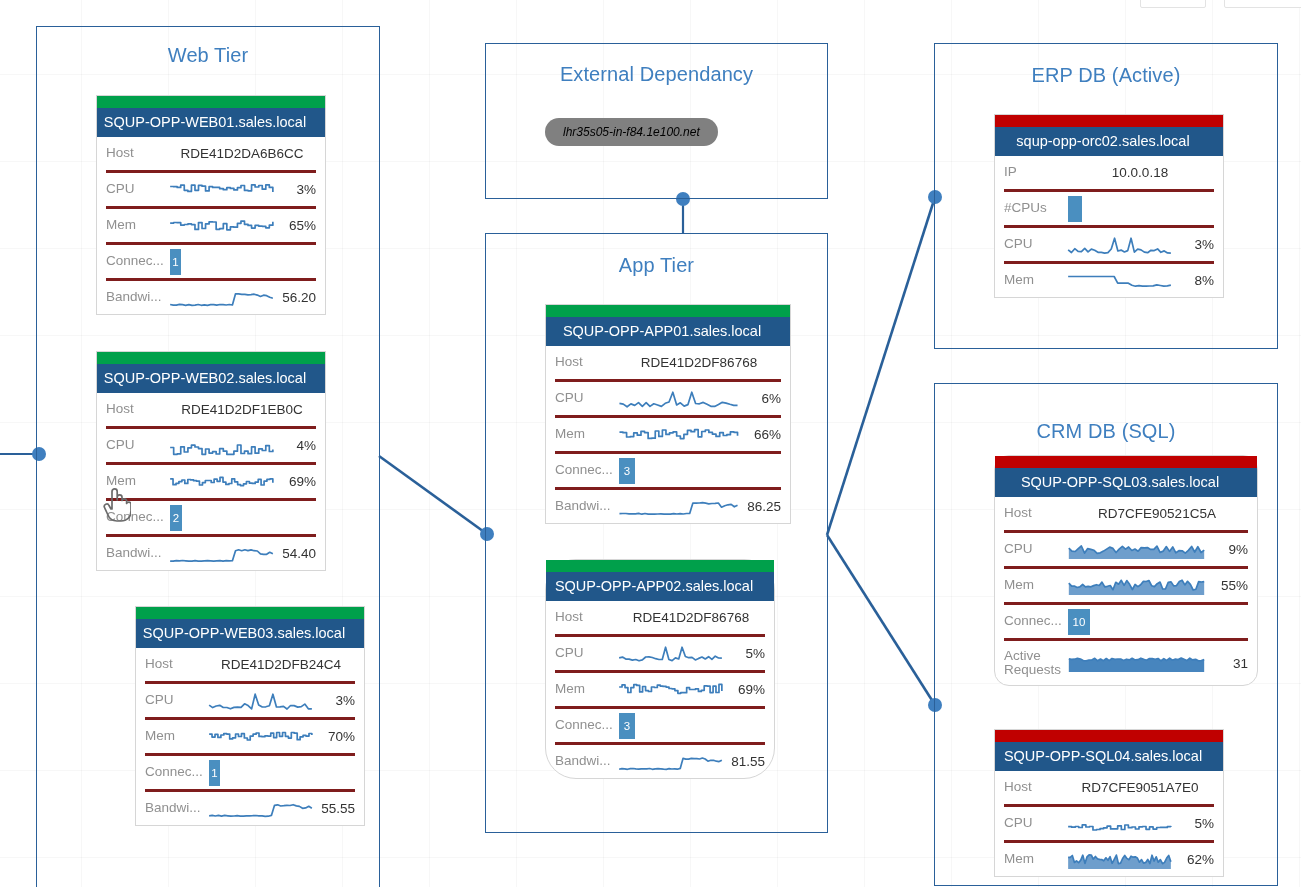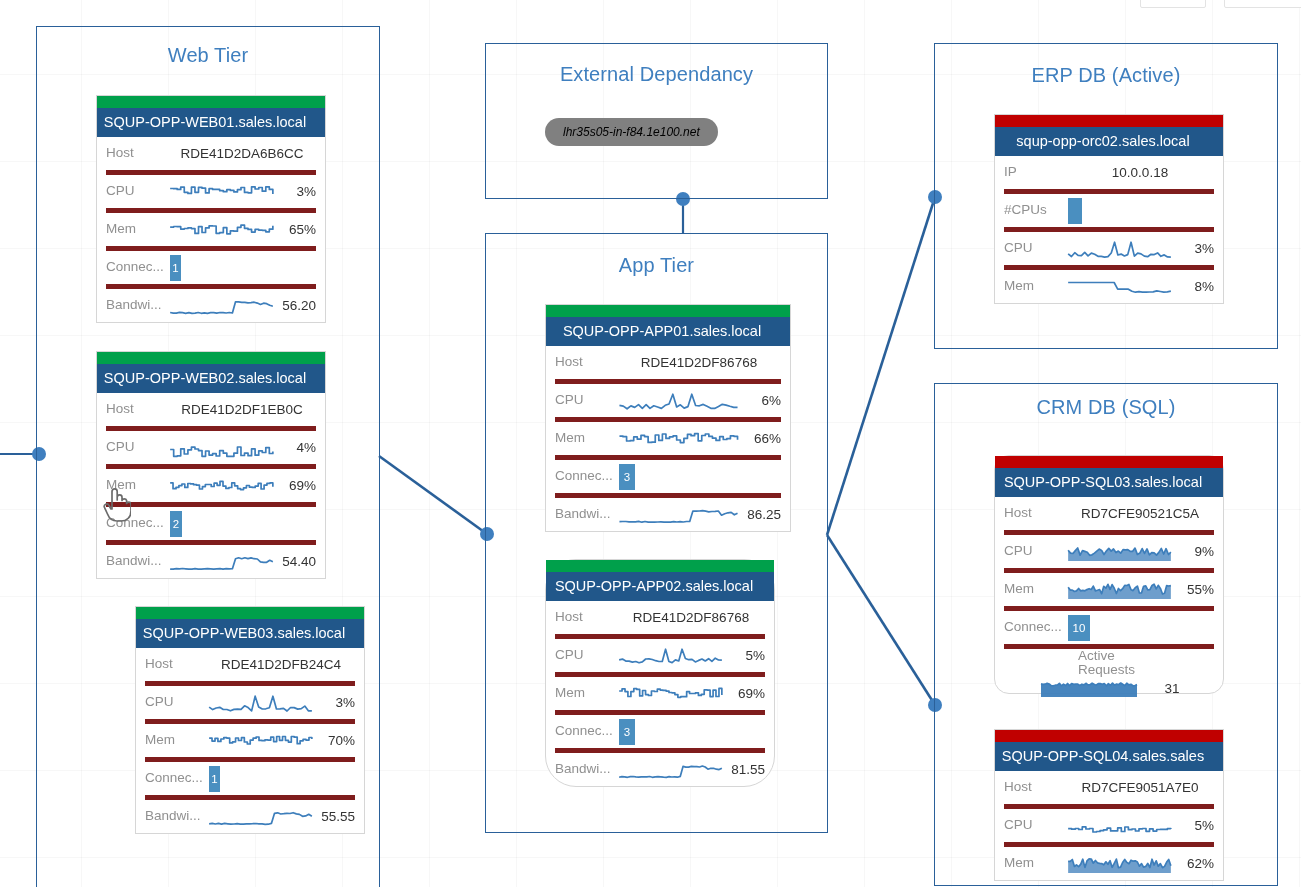--- a/index.html
+++ b/index.html
@@ -76,25 +76,25 @@
     white-space: nowrap;
     overflow: hidden;
   }
   .card-body {
     padding: 0 9px;
   }
   .row {
     display: flex;
     align-items: center;
     height: 33px;
-    border-bottom: 5px solid #7f1d1d;
+    border-bottom: 3px solid #7f1d1d;
     font-size: 13.5px;
   }
   .row:last-child { border-bottom: none; }
-  .row.tall { height: 44px; flex-direction: column; }
+  .row.tall { height: 44px; }
   .row-label {
     color: #909090;
     width: 62px;
     flex: none;
     line-height: 1.05;
     white-space: pre-line;
   }
   .row-value {
     flex: 1;
     display: flex;
@@ -203,21 +203,21 @@
 
   <div class="group" style="left:485px; top:233px; width:343px; height:600px;">
     <div class="group-title" style="top:20px;">App Tier</div>
   </div>
 
   <div class="group" style="left:934px; top:43px; width:344px; height:306px;">
     <div class="group-title" style="top:20px;">ERP DB (Active)</div>
   </div>
 
   <div class="group" style="left:934px; top:383px; width:344px; height:503px;">
-    <div class="group-title" style="top:12px;">CRM DB (SQL)</div>
+    <div class="group-title" style="top:36px;">CRM DB (SQL)</div>
   </div>
 
   <div class="ext-pill" style="left:545px; top:118px;">lhr35s05-in-f84.1e100.net</div>
 
   <div class="card" style="left:96px; top:95px; width:230px;">
       <div class="card-status ok"></div>
       <div class="card-header">SQUP-OPP-WEB01.sales.local</div>
       <div class="card-body">
         <div class="row">
           <div class="row-label">Host</div>
@@ -515,21 +515,21 @@
             <div class="spark">
               <svg viewBox="0 0 100 22" preserveAspectRatio="none">
                 <path d="M2.0,6.5 L5.3,6.5 L8.6,6.5 L11.9,6.5 L15.2,6.5 L18.6,6.5 L21.9,6.5 L25.2,6.5 L28.5,6.5 L31.8,6.5 L35.1,6.5 L38.4,6.5 L41.7,6.5 L45.0,6.5 L48.3,13.2 L51.7,13.2 L55.0,13.2 L58.3,13.2 L61.6,15.3 L64.9,16.2 L68.2,15.7 L71.5,16.2 L74.8,16.2 L78.1,16.0 L81.4,15.8 L84.8,14.9 L88.1,15.5 L91.4,16.1 L94.7,15.9 L98.0,15.2" fill="none" stroke="#3d7ebb" stroke-width="1.7" stroke-linejoin="round" vector-effect="non-scaling-stroke"></path>
               </svg>
             </div>
             <span class="row-num">8%</span>
           </div>
         </div>
       </div>
     </div>
-  <div class="card" style="left:994px; top:455px; width:230px;border-radius:15px;">
+  <div class="card" style="left:994px; top:455px; width:264px;border-radius:15px;">
       <div class="card-status bad"></div>
       <div class="card-header">SQUP-OPP-SQL03.sales.local</div>
       <div class="card-body">
         <div class="row">
           <div class="row-label">Host</div>
           <div class="row-value">
             <span class="row-text">RD7CFE90521C5A</span>
           </div>
         </div>
         <div class="row">
@@ -574,21 +574,21 @@
                 <path d="M2.0,6.9 L4.0,7.4 L6.1,7.2 L8.1,6.3 L10.2,7.0 L12.2,8.6 L14.3,8.8 L16.3,8.2 L18.3,8.1 L20.4,6.3 L22.4,8.8 L24.5,7.1 L26.5,8.7 L28.6,6.5 L30.6,8.6 L32.6,6.5 L34.7,7.4 L36.7,7.0 L38.8,7.1 L40.8,8.5 L42.9,7.2 L44.9,7.9 L46.9,6.3 L49.0,7.9 L51.0,7.7 L53.1,6.2 L55.1,7.3 L57.1,8.2 L59.2,6.6 L61.2,6.6 L63.3,7.3 L65.3,6.5 L67.4,8.8 L69.4,6.7 L71.4,8.4 L73.5,6.2 L75.5,8.2 L77.6,7.1 L79.6,7.6 L81.7,6.0 L83.7,7.3 L85.7,8.6 L87.8,6.2 L89.8,7.9 L91.9,7.3 L93.9,8.8 L96.0,8.5 L98.0,7.6" fill="none" stroke="#3d7ebb" stroke-width="1.7" stroke-linejoin="round" vector-effect="non-scaling-stroke"></path>
               </svg>
             </div>
             <span class="row-num">31</span>
           </div>
         </div>
       </div>
     </div>
   <div class="card" style="left:994px; top:729px; width:230px;">
       <div class="card-status bad"></div>
-      <div class="card-header">SQUP-OPP-SQL04.sales.sales</div>
+      <div class="card-header">SQUP-OPP-SQL04.sales.local</div>
       <div class="card-body">
         <div class="row">
           <div class="row-label">Host</div>
           <div class="row-value">
             <span class="row-text">RD7CFE9051A7E0</span>
           </div>
         </div>
         <div class="row">
           <div class="row-label">CPU</div>
           <div class="row-value">

